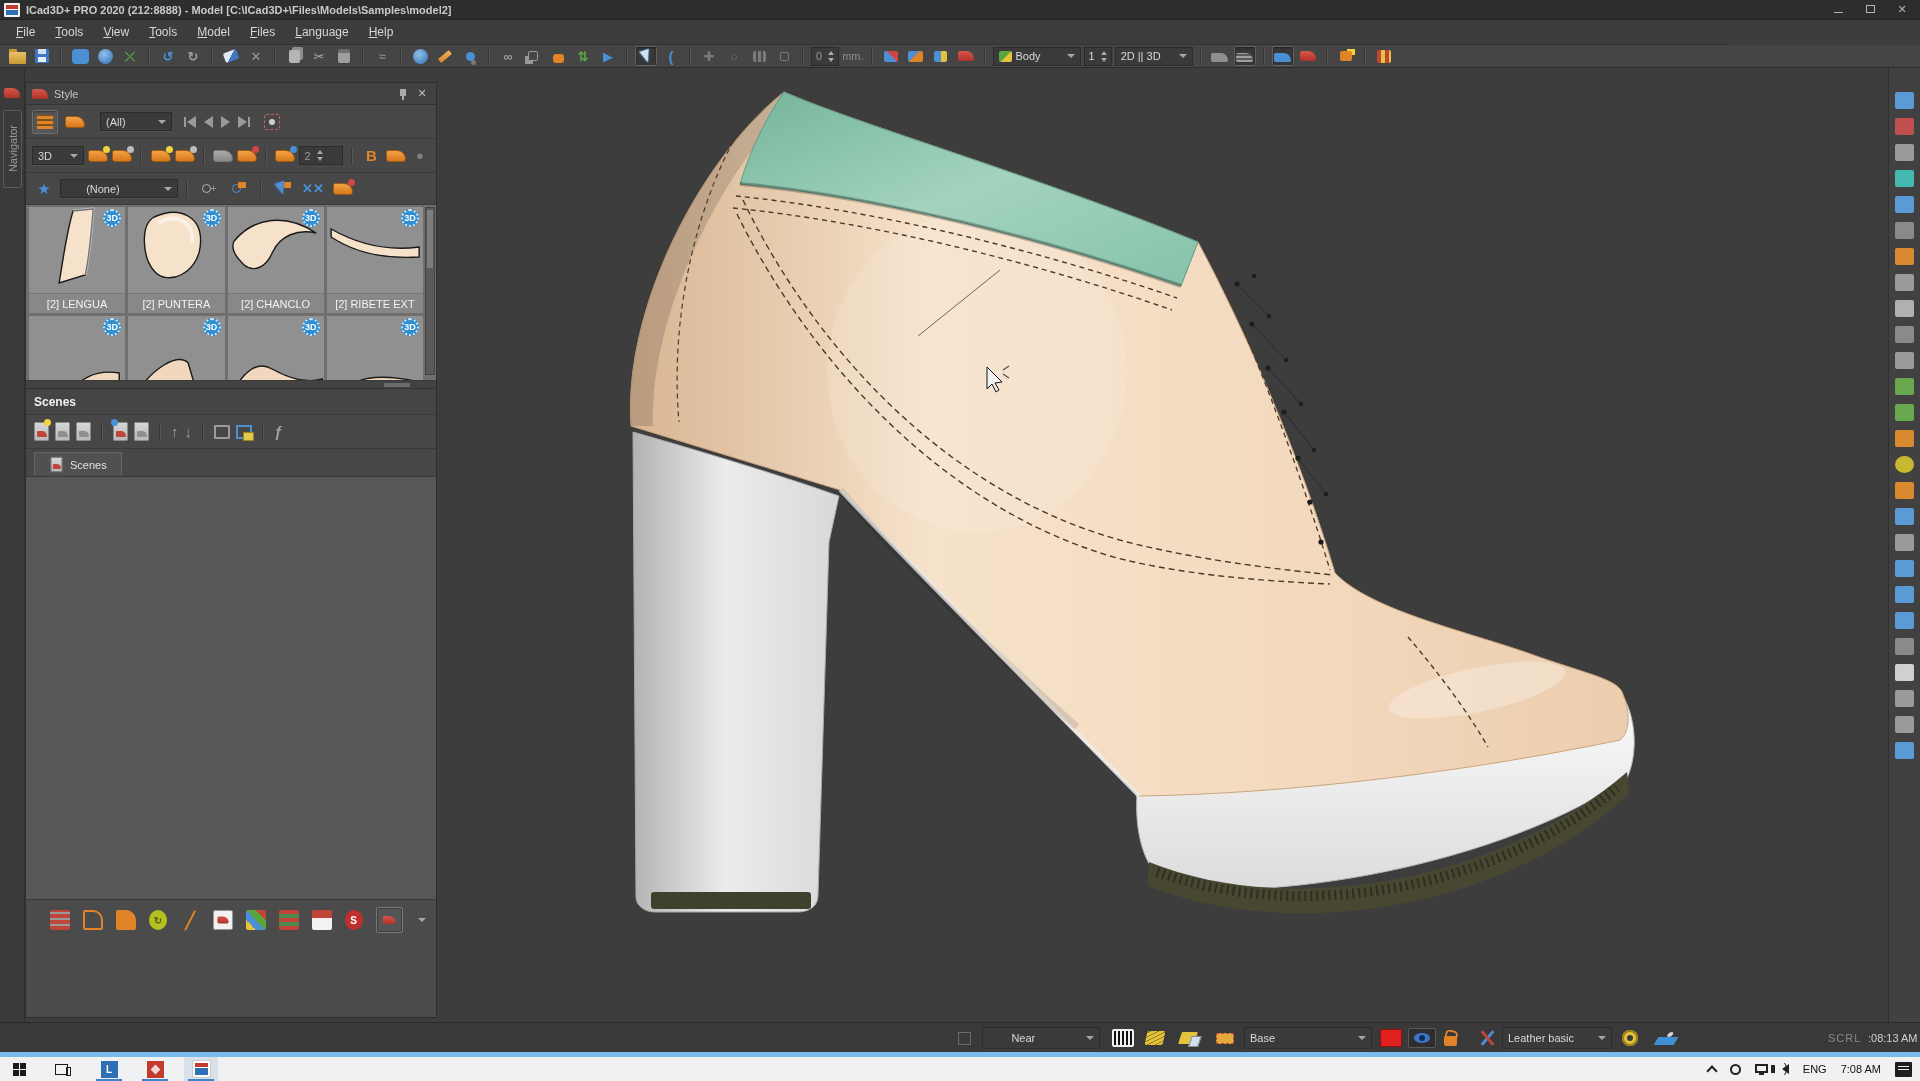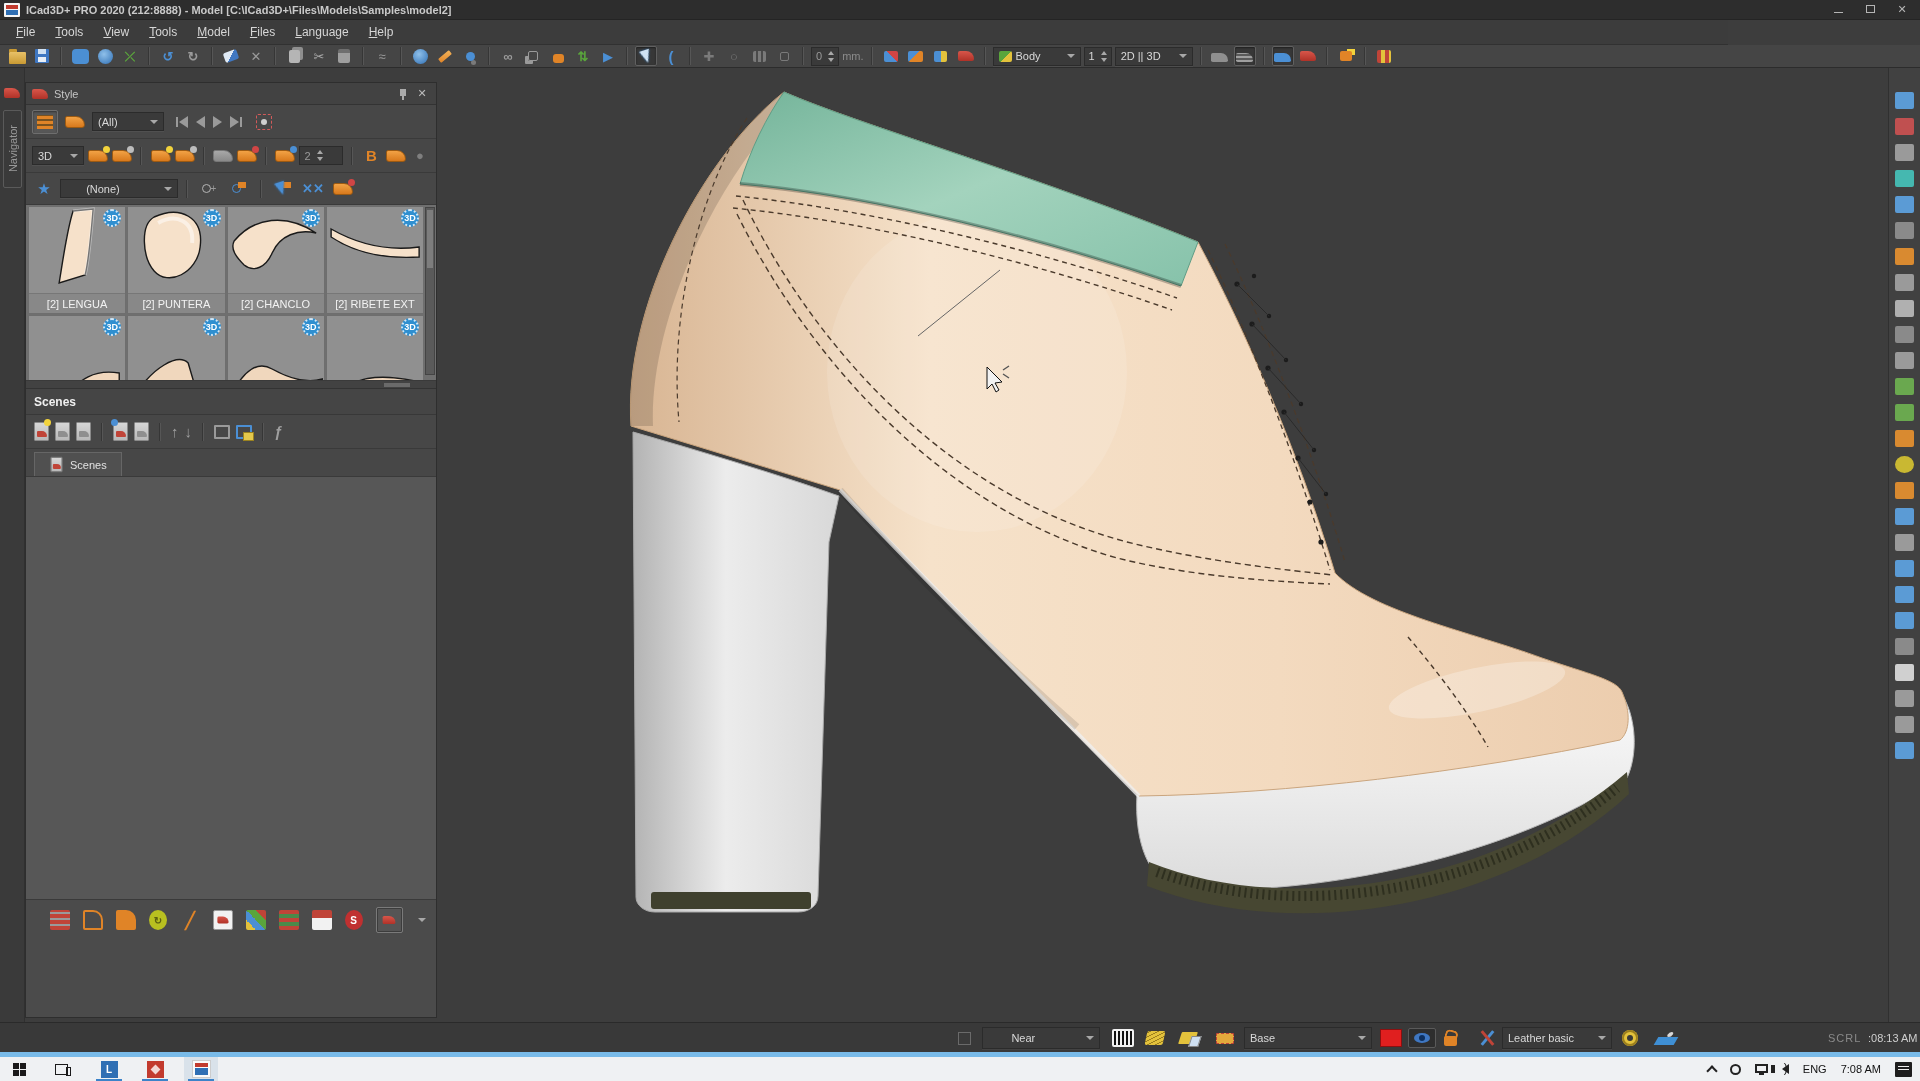--- a/index.html
+++ b/index.html
@@ -379,21 +379,21 @@
       <span class="panel-close">✕</span>
     </div>
 
     <div class="prow prow1">
       <div class="sqbtn pressed">
           <div class="gridsheet"></div>
         </div>
       <div class="sqbtn">
           <span class="oshoe"></span>
         </div>
-      <div class="combo" style="width:72px;">
+      <div class="combo" style="width:72px;margin-left:8px">
         <span>(All)</span>
         <span class="caret"></span>
       </div>
       <div class="navarrows">
         <span class="na">
             <span class="bar"></span>
             <span class="tl"></span>
           </span>
         <span class="na">
             <span class="tl"></span>

